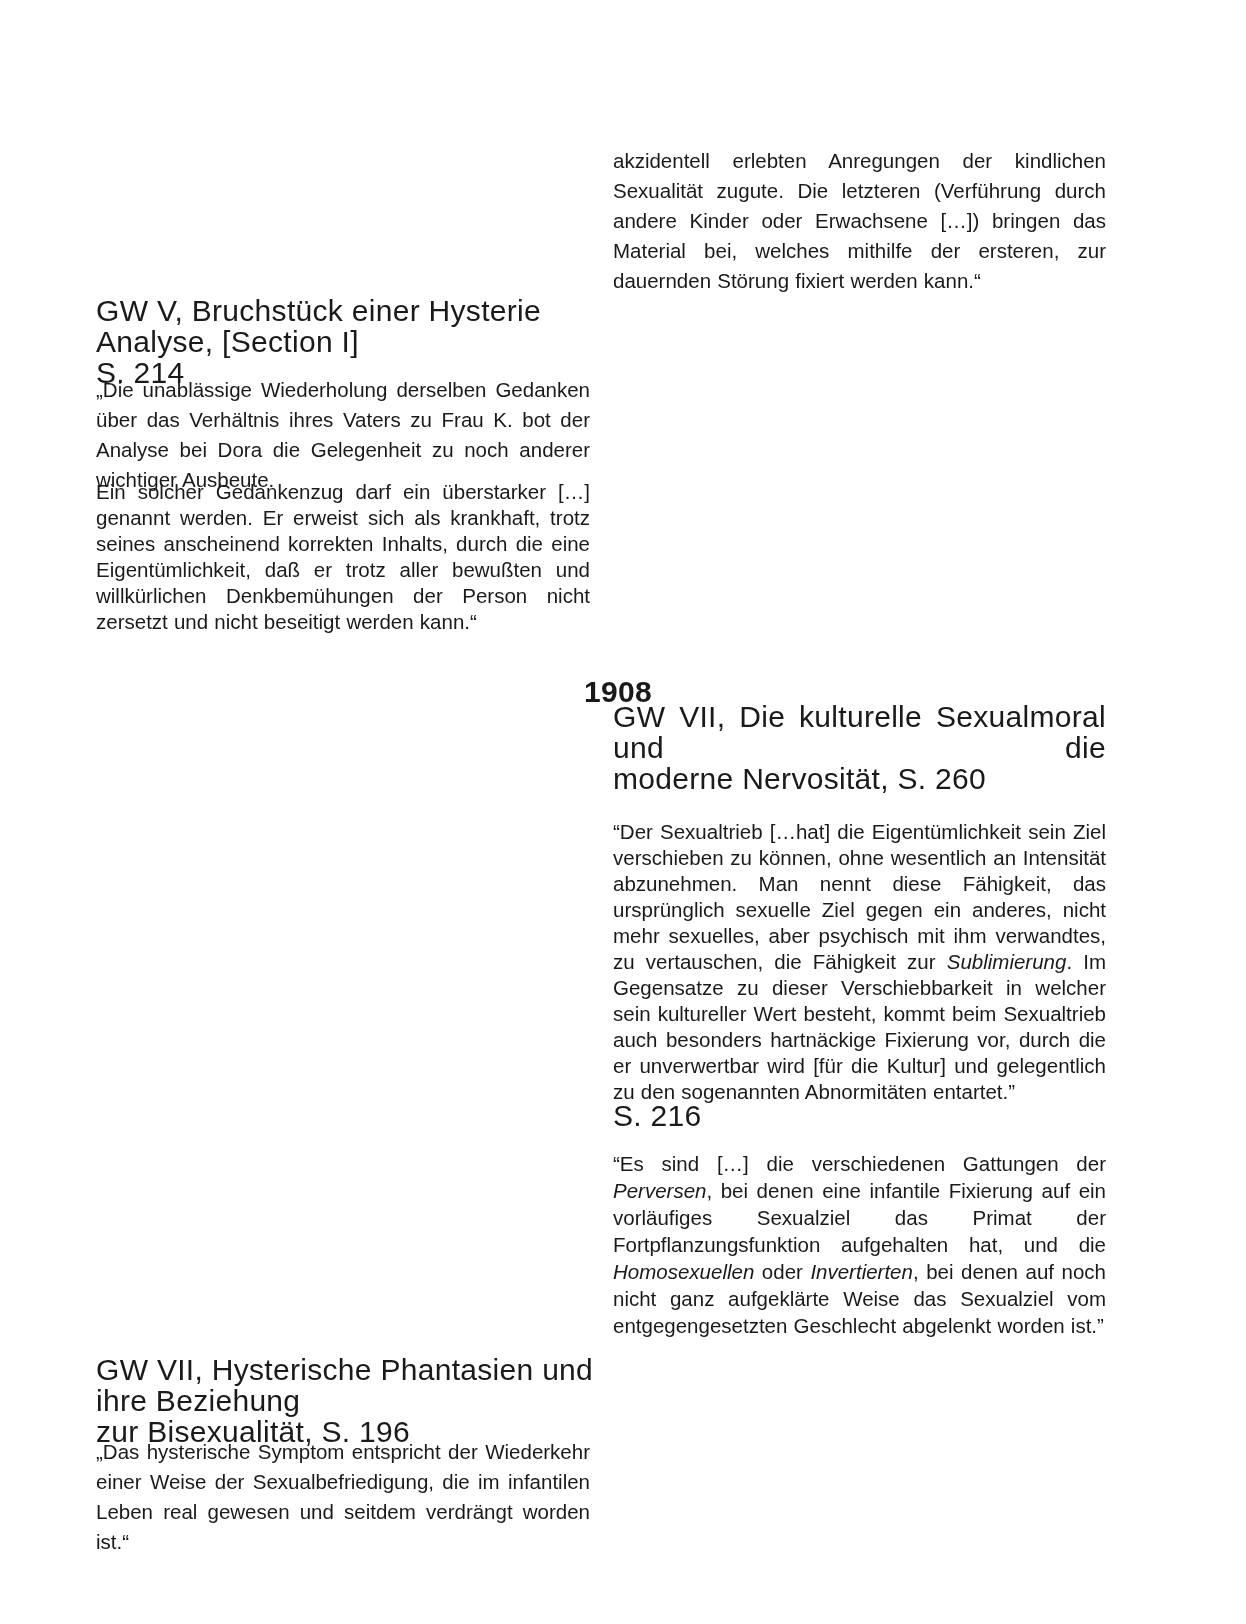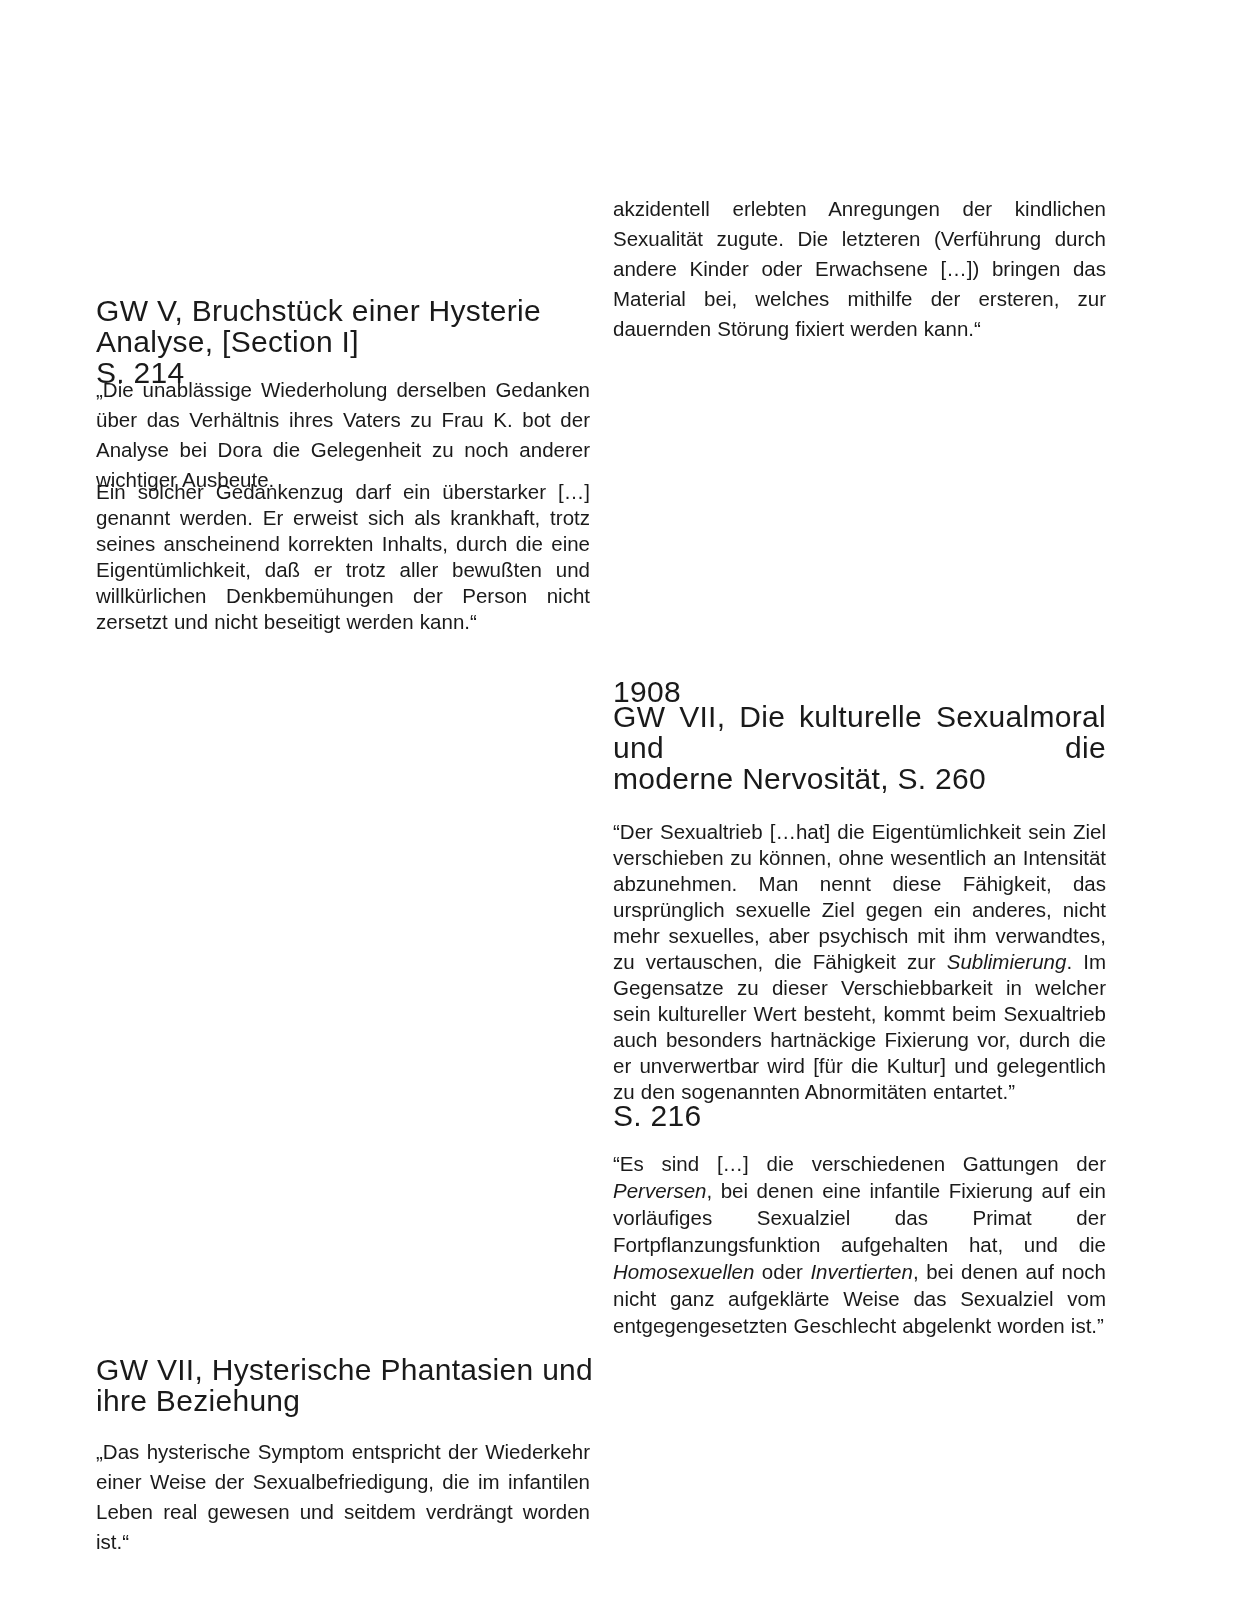--- a/index.html
+++ b/index.html
@@ -22,25 +22,25 @@
     font-size: 30px;
     line-height: 31px;
     letter-spacing: 0.3px;
     font-weight: 400;
   }
   .heading .hline { display: block; }
   .heading .hline.justify-line { text-align: justify; text-align-last: justify; }
   em { }
 
   
-  #p-continued   { left: 613px; top: 146px;  width: 493px; line-height: 30px; margin-top: 48px; }
+  #p-continued   { left: 613px; top: 146px;  width: 493px; line-height: 30px; }
   #h-gw5         { left: 96px;  top: 295px;  width: 505px; }
   #p-dora        { left: 96px;  top: 375px;  width: 494px; line-height: 30px; }
   #p-gedankenzug { left: 96px;  top: 479px;  width: 494px; line-height: 26px; }
-  #y-1908        { left: 613px; top: 676px; }
+  #y-1908        { left: 584px; top: 676px; font-weight: bold; }
   #h-gw7a        { left: 613px; top: 701px;  width: 493px; }
   #p-s150        { left: 613px; top: 819px;  width: 493px; line-height: 26px; }
   #h-s152        { left: 613px; top: 1100px; }
   #p-s152        { left: 613px; top: 1150px; width: 493px; line-height: 27px; }
   #h-gw7b        { left: 96px;  top: 1354px; width: 505px; }
   #p-s196        { left: 96px;  top: 1437px; width: 494px; line-height: 30px; }
 </style>
 </head>
 <body>
 
@@ -65,17 +65,18 @@
   </div>
 
   <div id="p-s150" class="block body-text"><span>“Der Sexualtrieb […hat] die Eigentümlichkeit sein Ziel verschieben zu können, ohne wesentlich an Intensität abzunehmen. Man nennt diese Fähigkeit, das ursprünglich sexuelle Ziel gegen ein anderes, nicht mehr sexuelles, aber psychisch mit ihm verwandtes, zu vertauschen, die Fähigkeit zur </span><em>Sublimierung</em><span>. Im Gegensatze zu dieser Verschiebbarkeit in welcher sein kultureller Wert besteht, kommt beim Sexualtrieb auch besonders hartnäckige Fixierung vor, durch die er unverwertbar wird [für die Kultur] und gelegentlich zu den sogenannten Abnormitäten entartet.”</span></div>
 
   <div id="h-s152" class="block heading">S. 216</div>
 
   <div id="p-s152" class="block body-text"><span>“Es sind […] die verschiedenen Gattungen der </span><em>Perversen</em><span>, bei denen eine infantile Fixierung auf ein vorläufiges Sexualziel das Primat der Fortpflanzungsfunktion aufgehalten hat, und die </span><em>Homosexuellen</em><span> oder </span><em>Invertierten</em><span>, bei denen auf noch nicht ganz aufgeklärte Weise das Sexualziel vom entgegengesetzten Geschlecht abgelenkt worden ist.”</span></div>
 
   <div id="h-gw7b" class="block heading">
     <span class="hline">GW VII, Hysterische Phantasien und ihre Beziehung</span>
+    <span class="hline">zur Bisexualität, S. 196</span>
   </div>
 
   <div id="p-s196" class="block body-text">„Das hysterische Symptom entspricht der Wiederkehr einer Weise der Sexualbefriedigung, die im infantilen Leben real gewesen und seitdem verdrängt worden ist.“</div>
 
 </div>
 
 </body></html>

